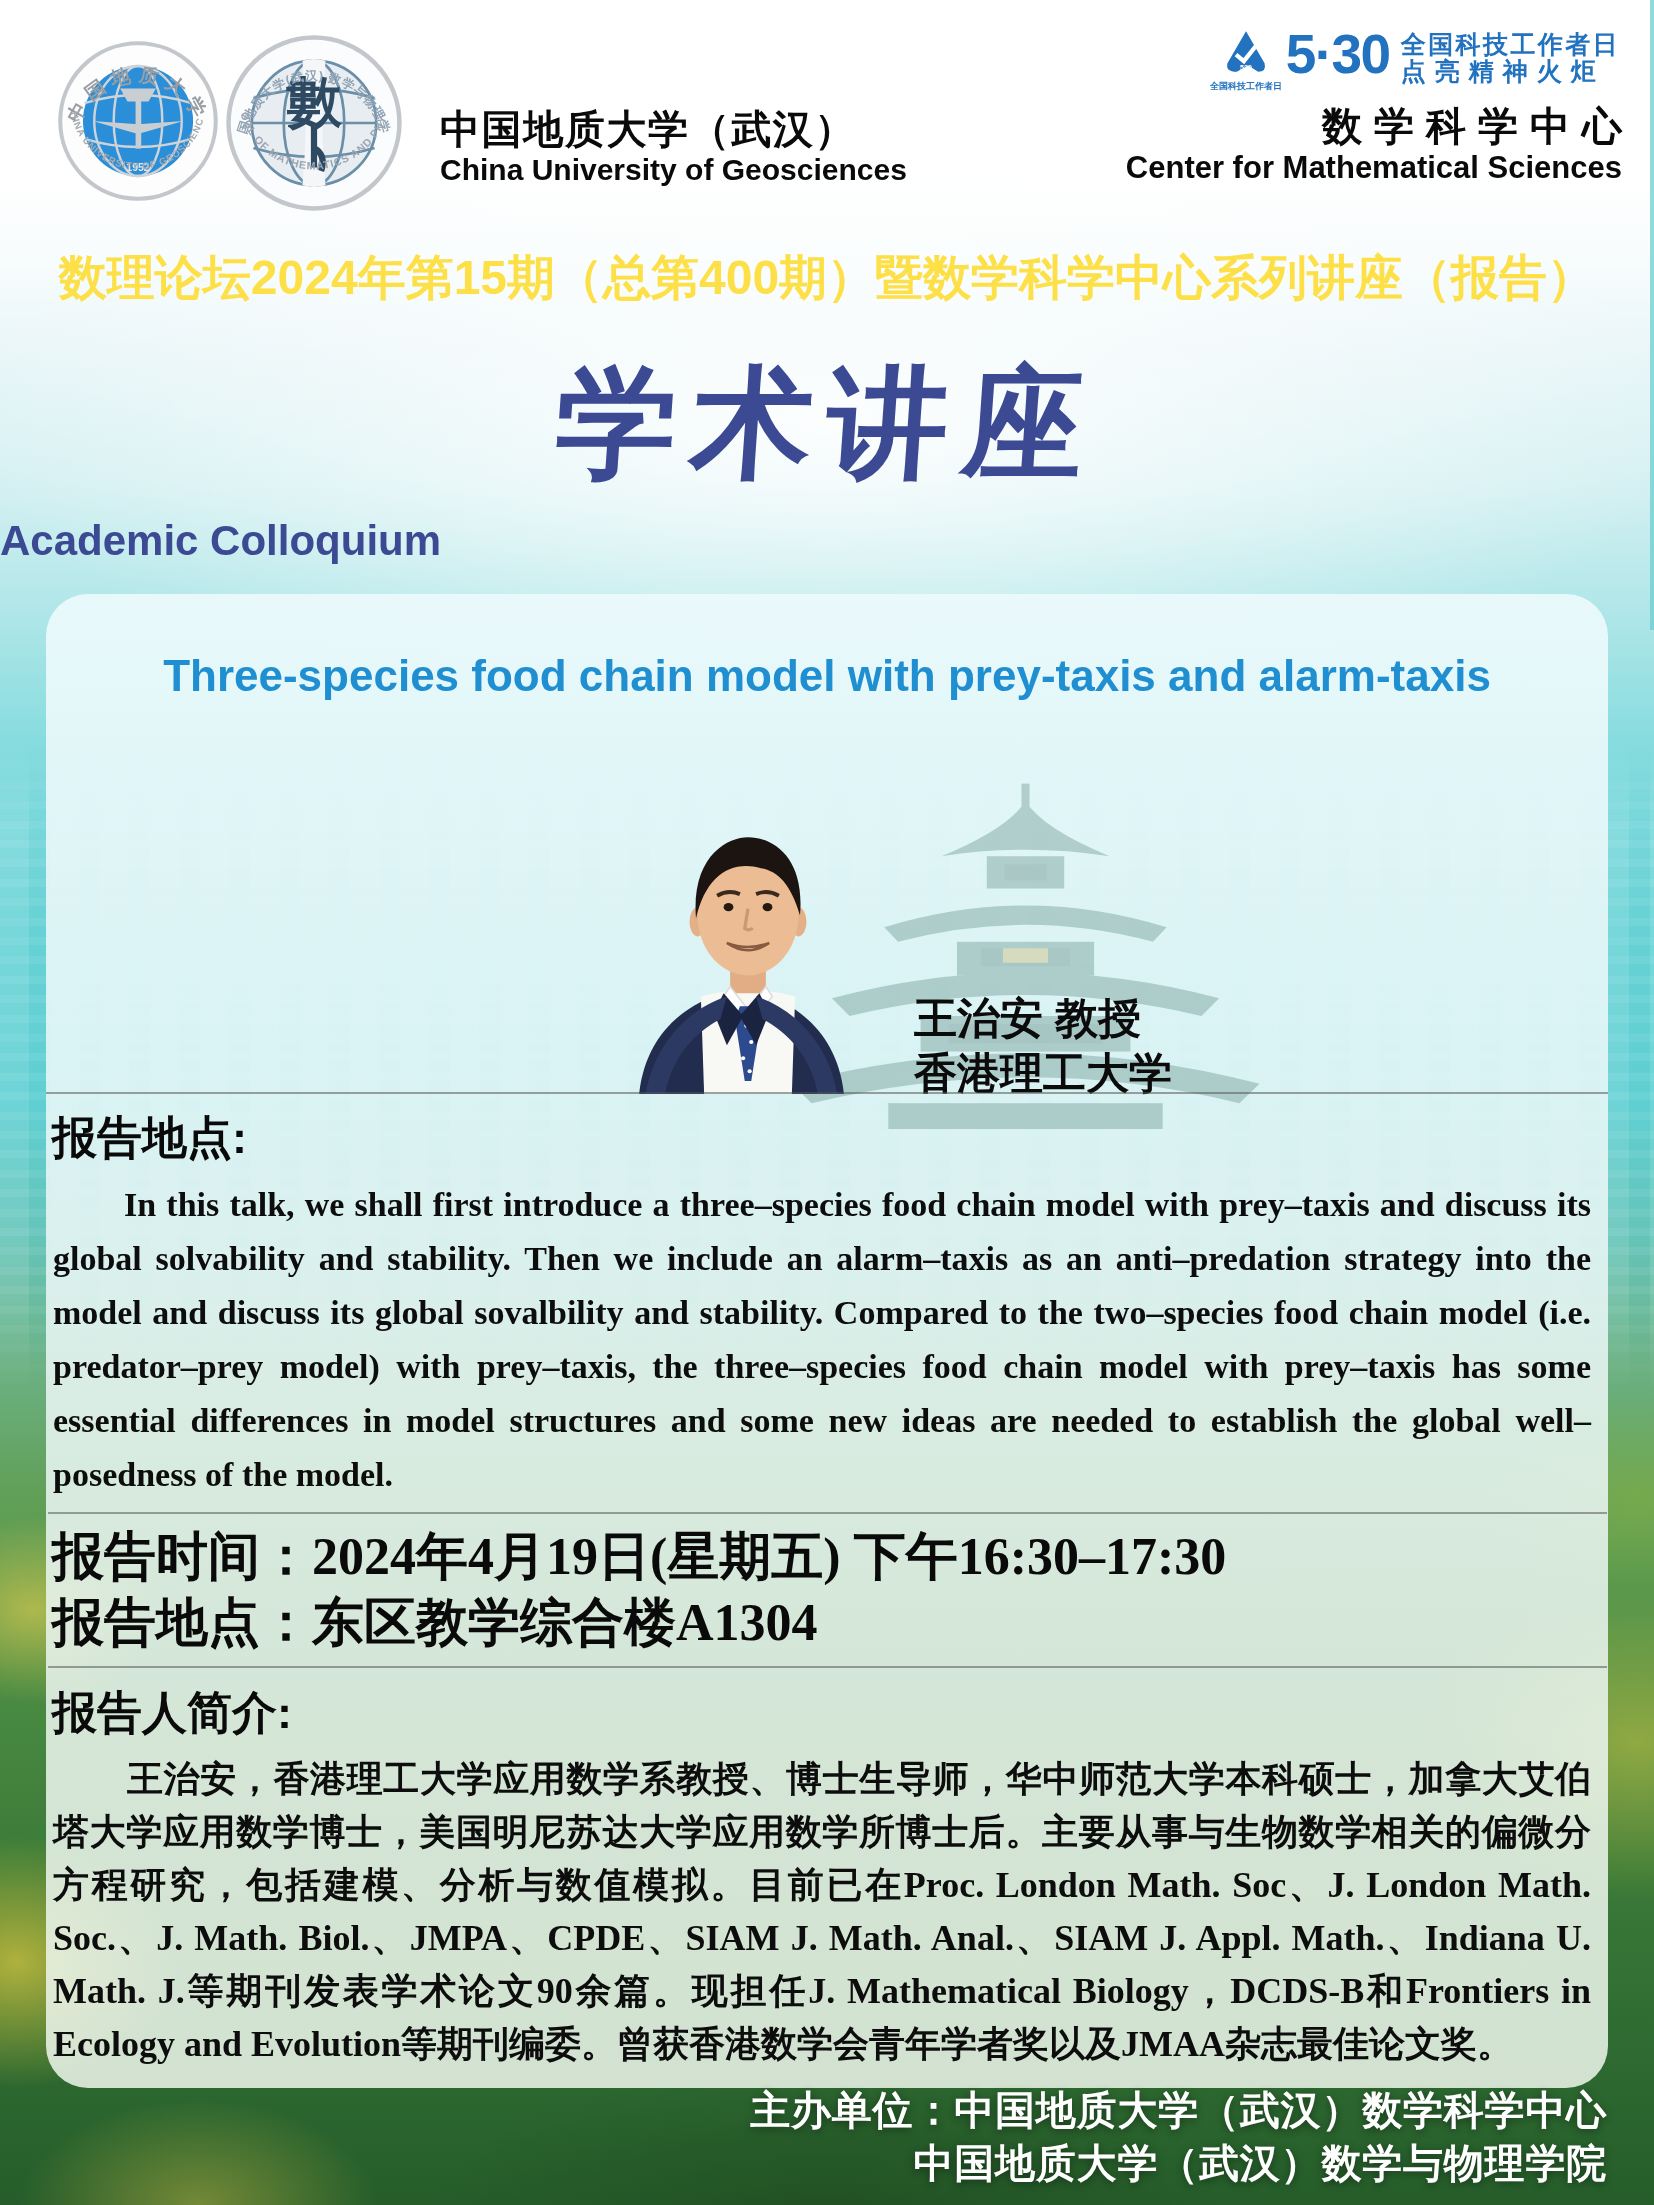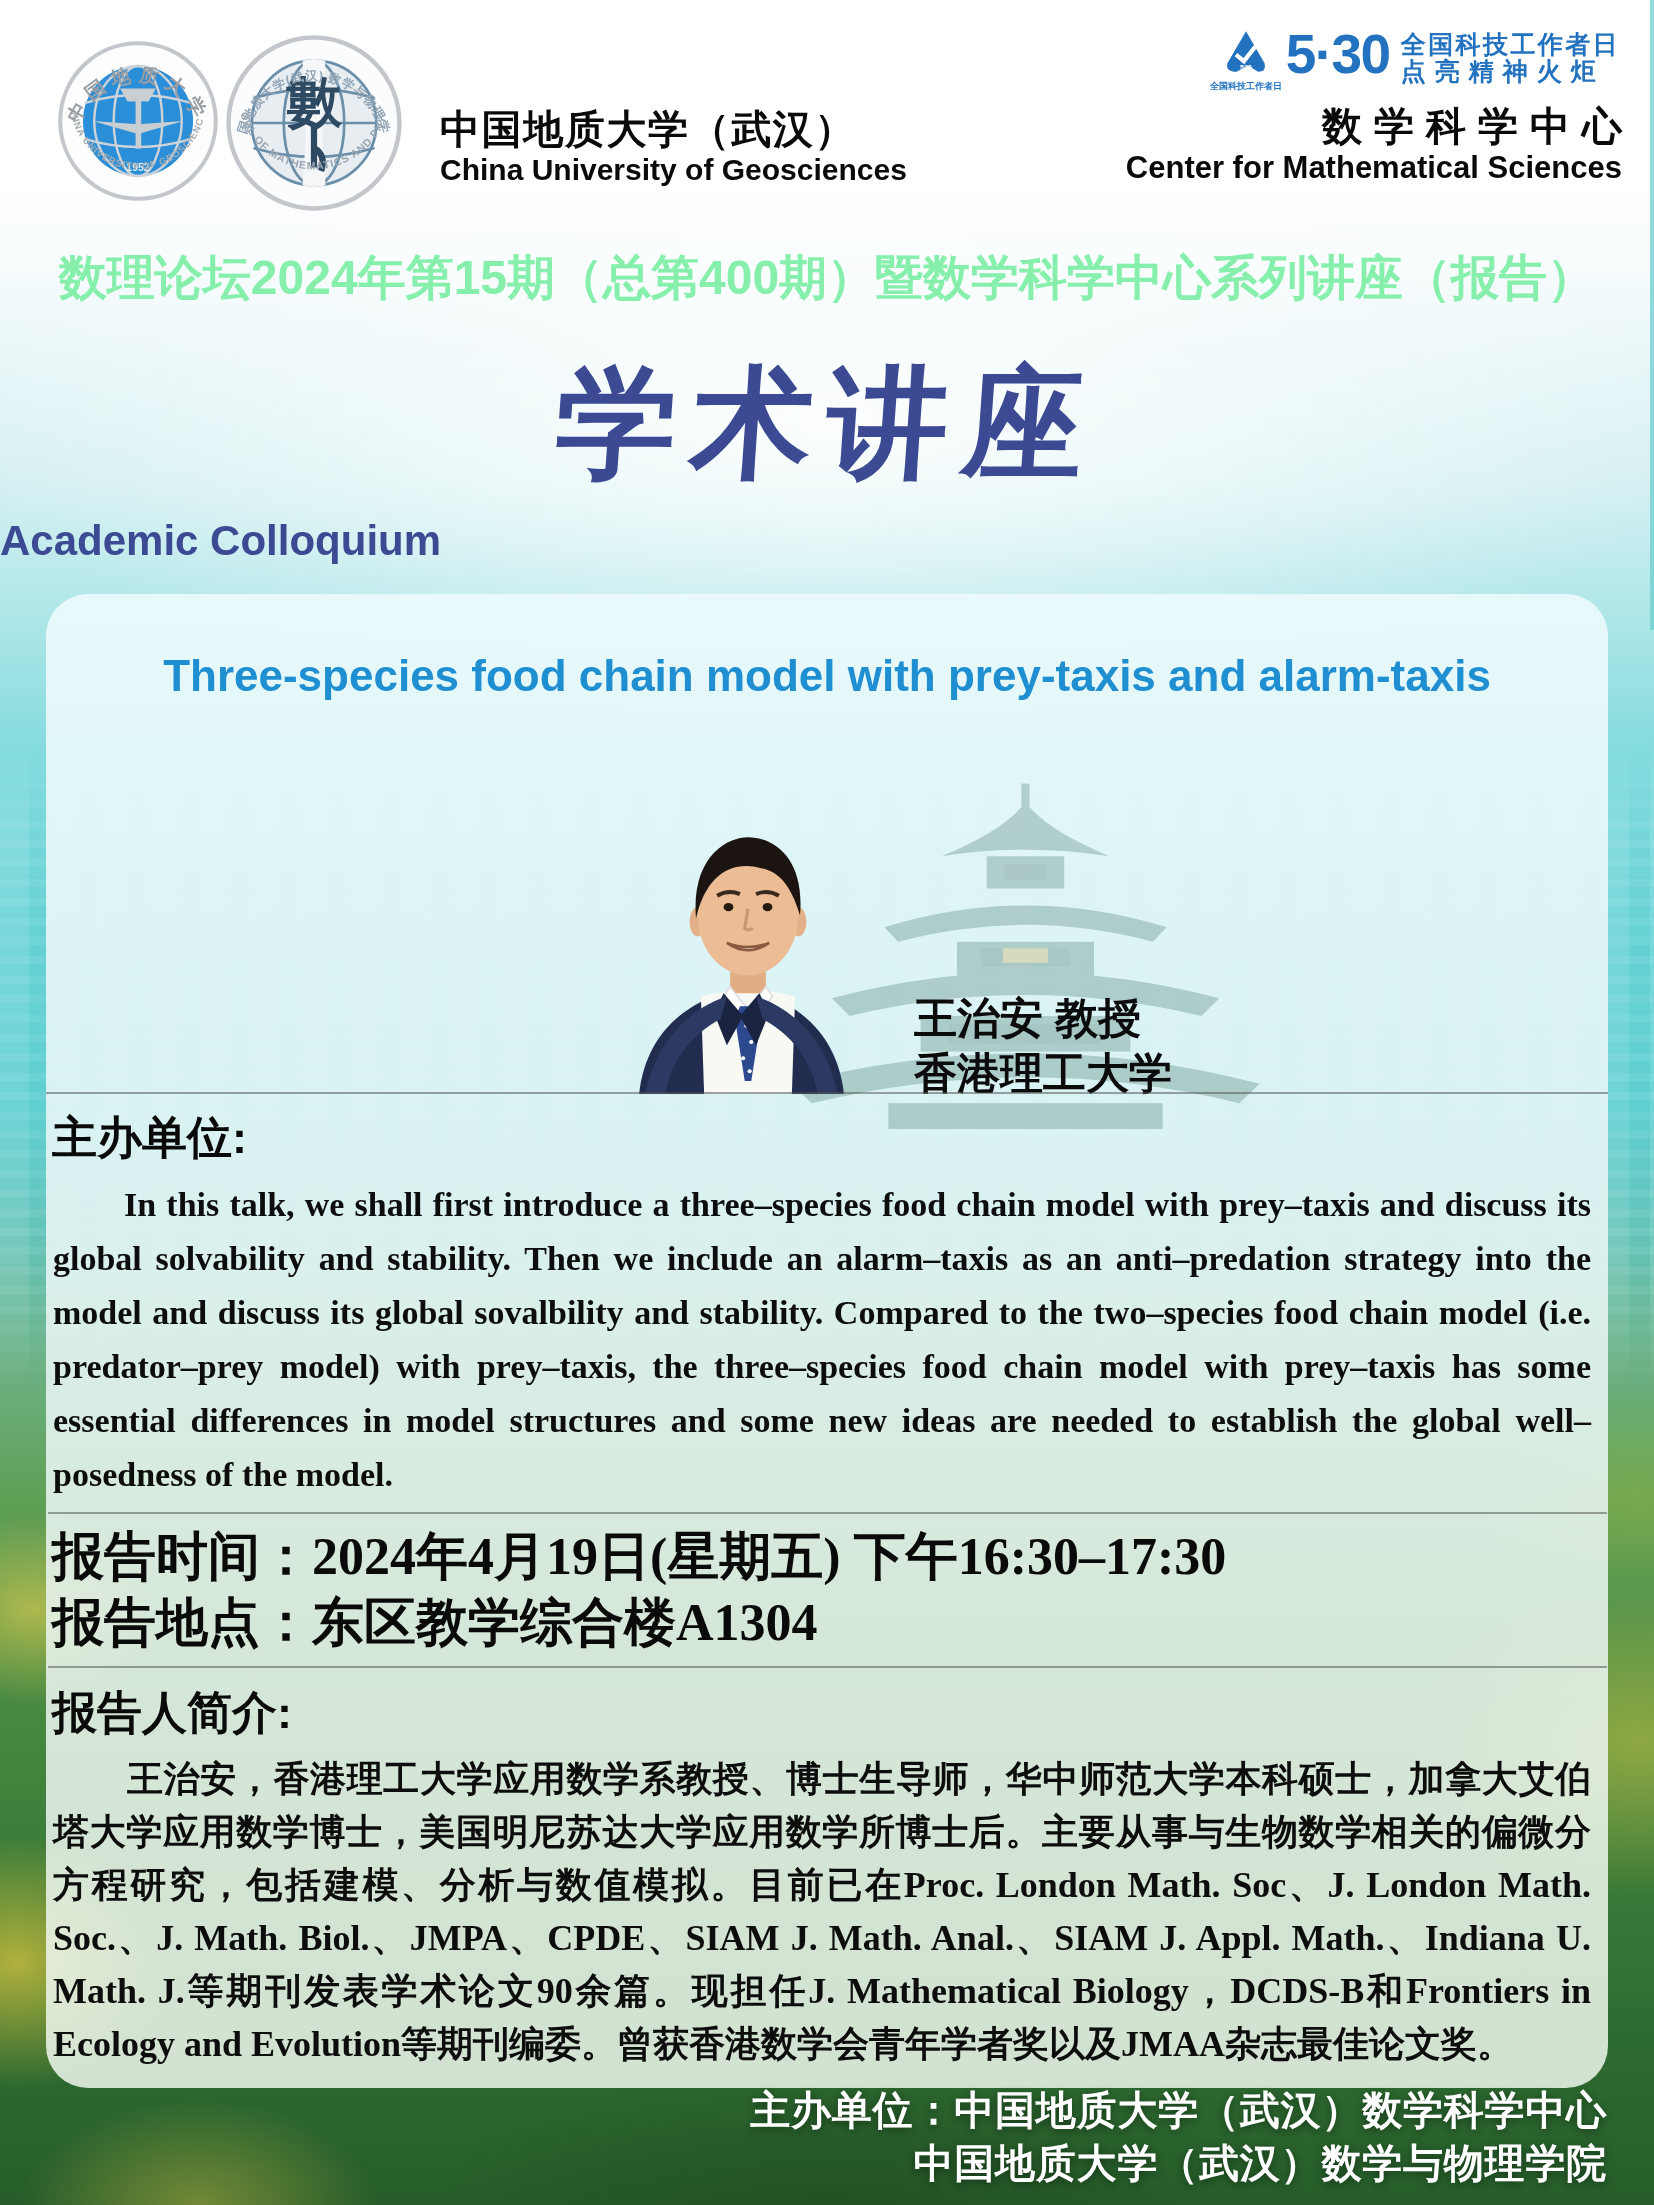--- a/index.html
+++ b/index.html
@@ -35,21 +35,21 @@
   .badge530{right:34px;top:29px;display:flex;align-items:flex-start;gap:11.3px;}
   .b530-iconwrap{display:flex;flex-direction:column;align-items:center;width:57px;}
   .b530-caption{font-size:9px;font-weight:900;color:#2272bf;white-space:nowrap;margin-top:0.8px;}
   .b530-num{font-size:55px;line-height:50px;font-weight:900;color:#2272bf;letter-spacing:-1.6px;}
   .b530-lines{padding-top:1.6px;color:#2272bf;font-weight:900;}
   .b530-l1{font-size:25px;line-height:27.5px;letter-spacing:2.4px;}
   .b530-l2{font-size:25px;line-height:27.5px;letter-spacing:9px;margin-right:-9px;}
   .center-cn{right:32px;top:99px;font-size:40px;font-weight:900;letter-spacing:12px;margin-right:-12px;color:#0a0a0a;}
   .center-en{right:32px;top:150px;font-size:31px;font-weight:700;color:#0a0a0a;}
   
-  .series-title{left:0;right:0;top:246px;text-align:center;font-size:48px;font-weight:900;color:#86efac;}
+  .series-title{left:0;right:0;top:246px;text-align:center;font-size:48px;font-weight:900;color:#fde047;}
   .hero-cn{left:0;right:0;top:343px;text-align:center;font-size:121px;font-weight:700;color:#3b4a93;
            letter-spacing:14.5px;font-family:"Liberation Serif",serif;transform:skewX(-4deg);}
   .hero-en{left:0;right:0;top:517px;text-align:left;font-size:42px;font-weight:700;color:#3b4a93;}
   
   .panel{left:46px;top:594px;width:1562px;height:1494px;border-radius:42px;
          background:linear-gradient(180deg, rgba(236,250,252,.93) 0%, rgba(229,246,247,.90) 30%,
                     rgba(233,244,238,.87) 70%, rgba(238,246,235,.86) 100%);}
   .talk-title{left:0;right:0;top:651px;text-align:center;font-size:44px;font-weight:600;color:#1f8fd2;}
   .pagoda{left:767px;top:782px;width:517px;height:347px;opacity:.32;}
   .avatar{left:622px;top:821px;width:239px;height:273px;}
@@ -213,21 +213,21 @@
     <ellipse cx="89" cy="53" rx="3" ry="2.6" fill="#241a12"></ellipse>
     <path d="M77 54 L75 66 Q77 68 80 66" stroke="#c99a72" stroke-width="2" fill="none"></path>
     <path d="M64 75 Q77 84 90 75 Q77 80 64 75 Z" fill="#ffffff" stroke="#8a5a40" stroke-width="1.6"></path>
   </svg>
 
   <div class="abs speaker-name">王治安 教授</div>
   <div class="abs speaker-aff">香港理工大学</div>
 
   <div class="abs divider d1"></div>
 
-  <div class="abs sec-h abstract-h">主办单位:</div>
+  <div class="abs sec-h abstract-h">报告地点:</div>
   <div class="abs abstract-body">In this talk, we shall first introduce a three–species food chain model with prey–taxis and discuss its global solvability and stability. Then we include an alarm–taxis as an anti–predation strategy into the model and discuss its global sovalbility and stability. Compared to the two–species food chain model (i.e. predator–prey model) with prey–taxis, the three–species food chain model with prey–taxis has some essential differences in model structures and some new ideas are needed to establish the global well–posedness of the model.</div>
 
   <div class="abs divider d2"></div>
 
   <div class="abs detail-line dl-time">
     <span>报告时间：</span><span class="detail-value">2024年4月19日(星期五) 下午16:30–17:30</span>
   </div>
   <div class="abs detail-line dl-venue">
     <span>报告地点：</span><span class="detail-value">东区教学综合楼A1304</span>
   </div>

